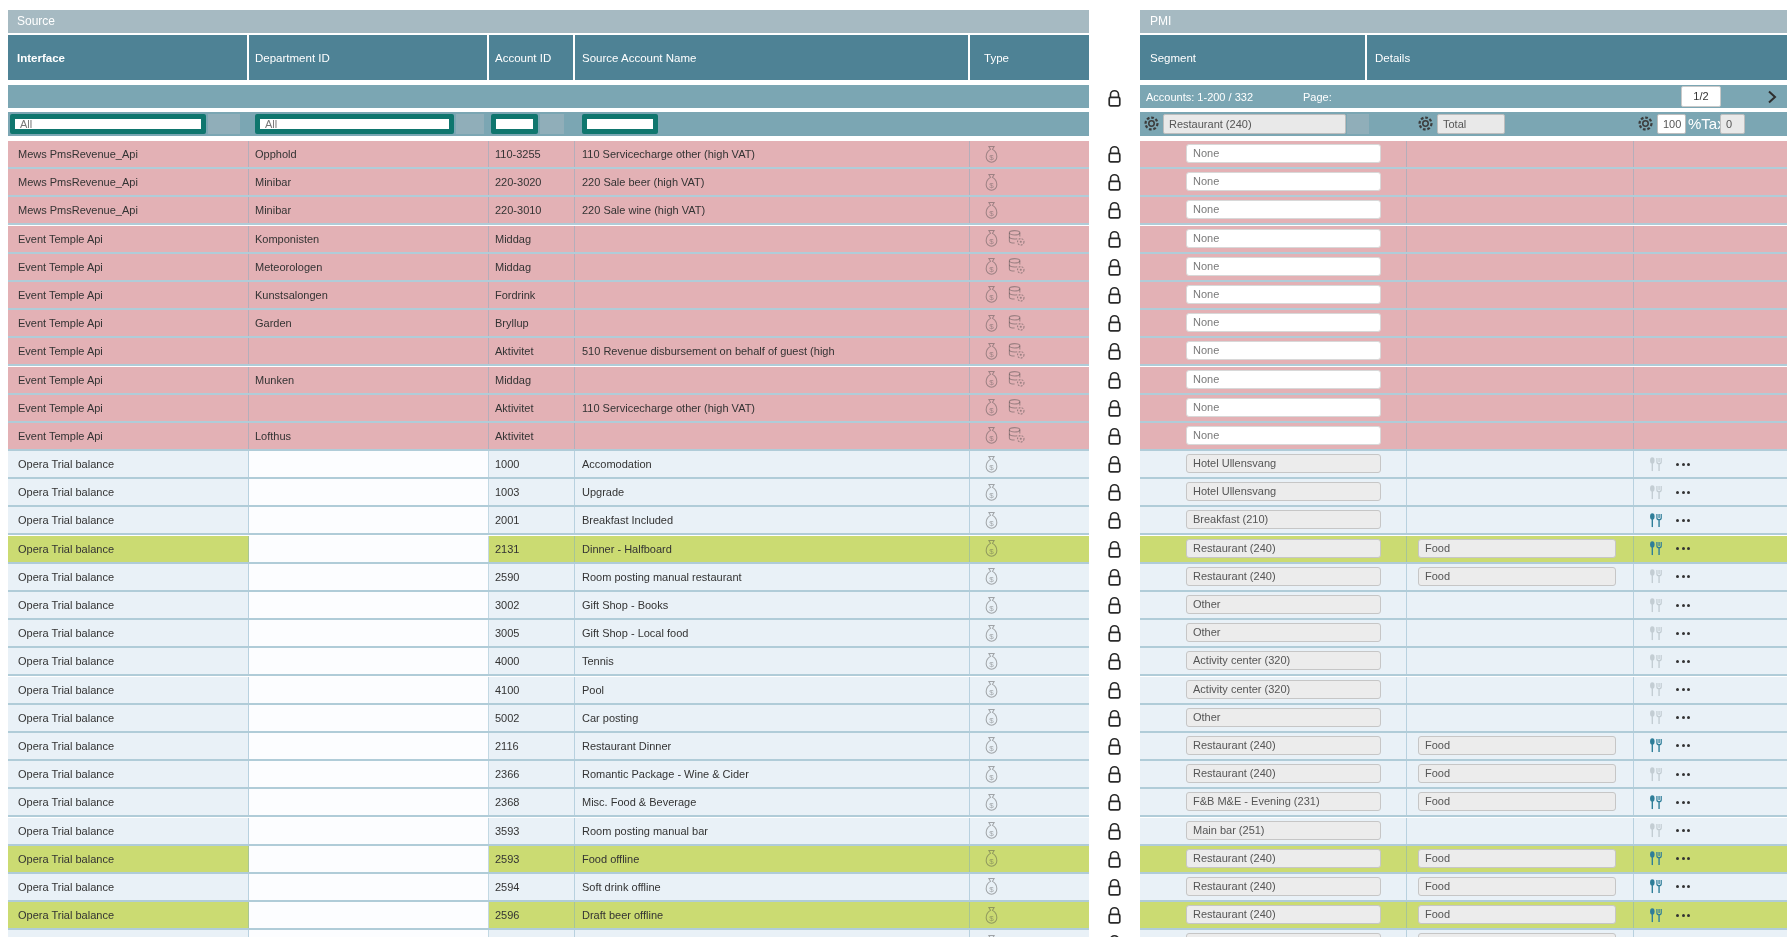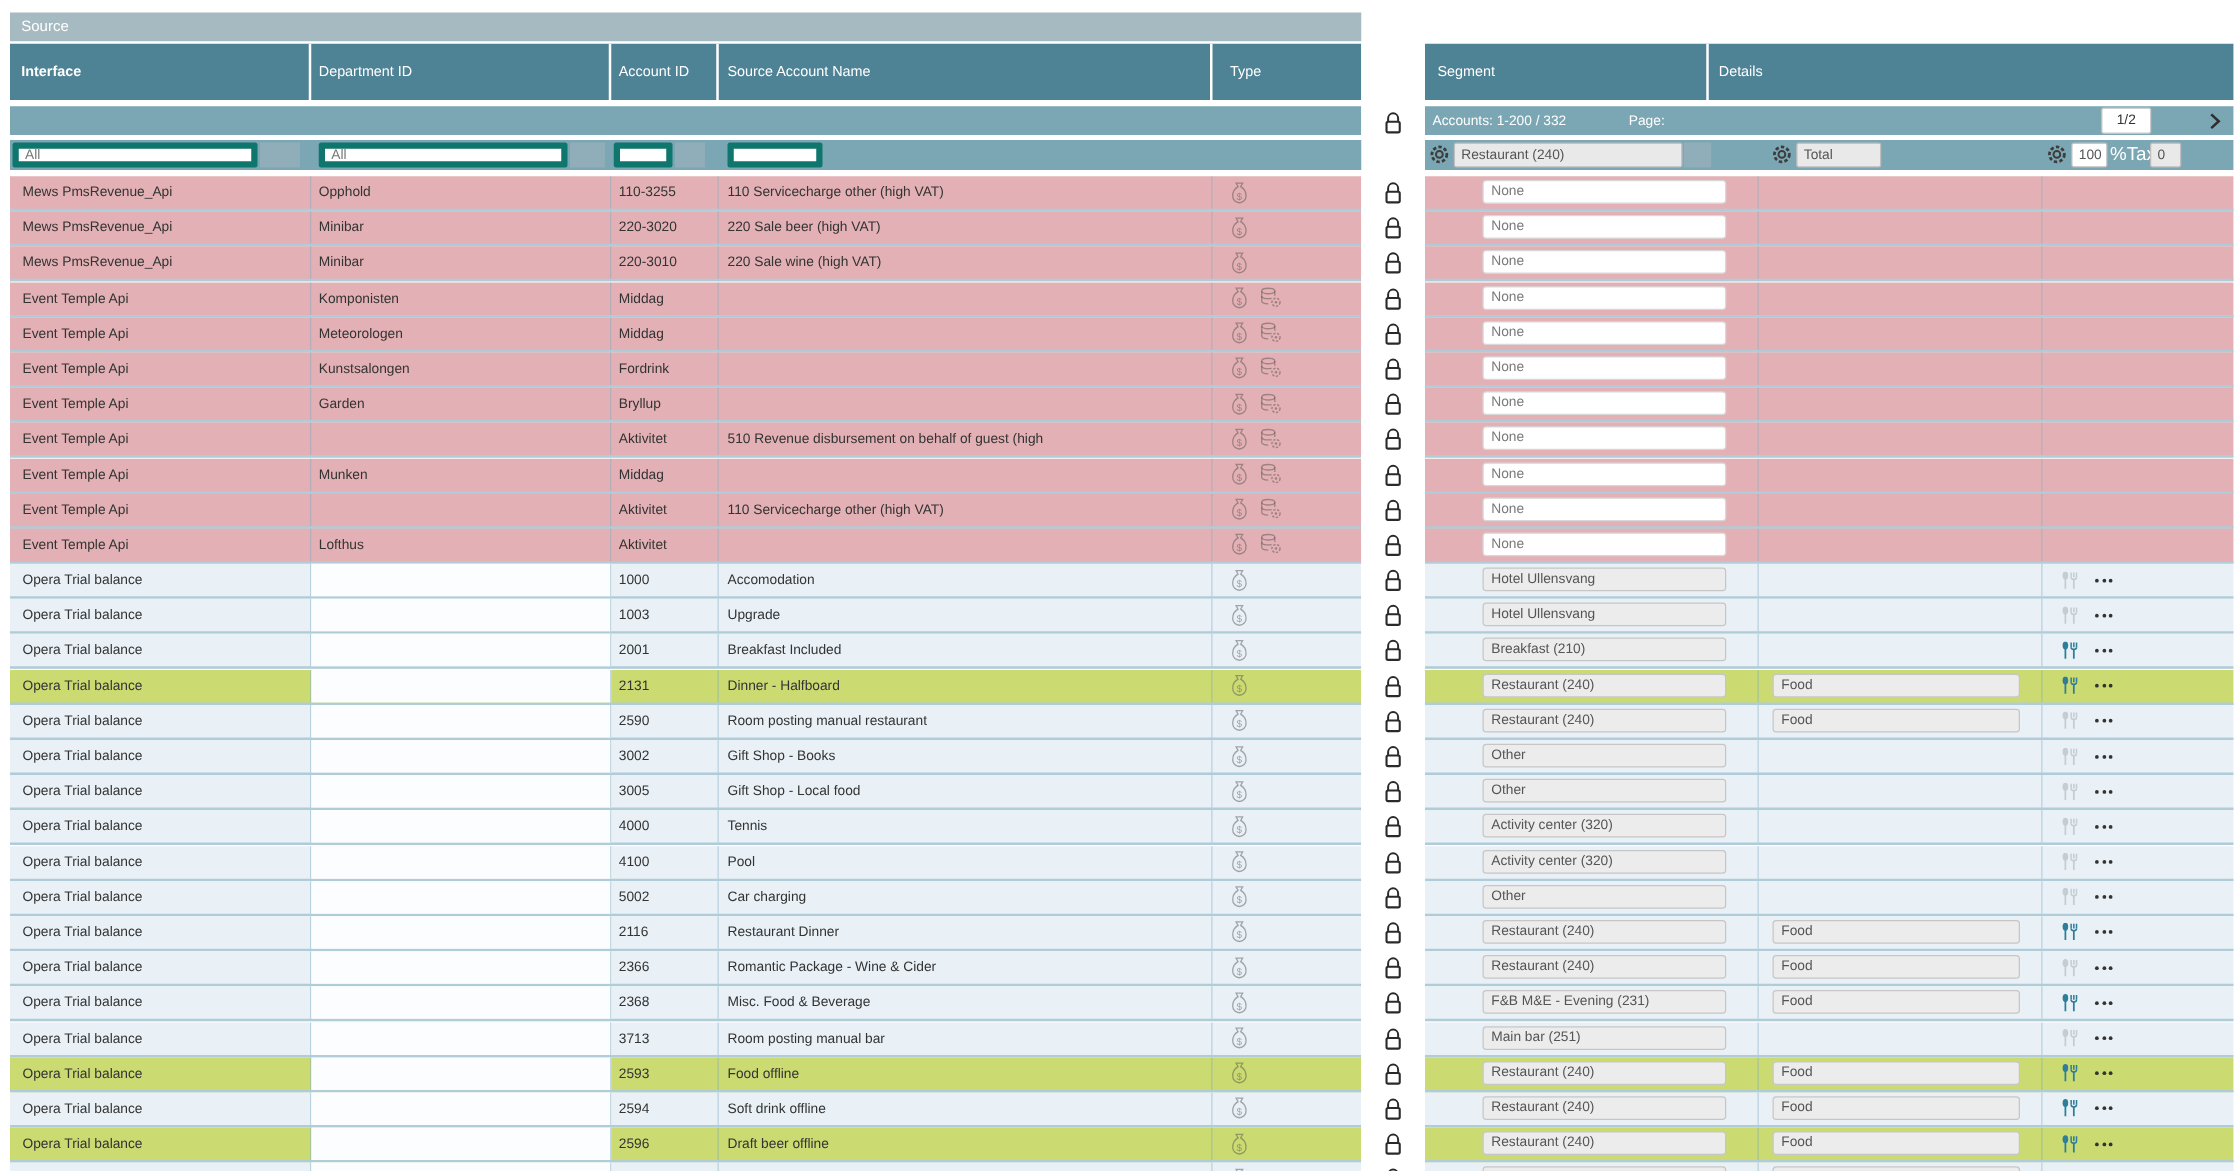--- a/index.html
+++ b/index.html
@@ -123,20 +123,21 @@
       <path d="M2 1.5 8 7l-6 5.5" fill="none" stroke="currentColor" stroke-width="2"></path>
     </symbol>
   </defs>
 </svg>
 
 <div class="canvas">
 
   <div class="band-row section-band">
     <div class="w-src">Source</div>
     <div class="w-gap"></div>
+    <div class="w-pmi">PMI</div>
   </div>
 
   <div class="band-row header-band">
     <div class="w-src">
       <div class="hcell h-iface">Interface</div>
       <div class="hcell h-dept">Department ID</div>
       <div class="hcell h-acct">Account ID</div>
       <div class="hcell h-name">Source Account Name</div>
       <div class="hcell h-type">Type</div>
     </div>
@@ -885,21 +886,21 @@
               <span></span>
             </div>
       </div>
     </div>
   </div>
       <div class="row blue">
     <div class="src-part">
       <div class="cell c-iface">Opera Trial balance</div>
       <div class="cell c-dept white-cell"></div>
       <div class="cell c-acct">5002</div>
-      <div class="cell c-name">Car charging</div>
+      <div class="cell c-name">Car posting</div>
       <div class="cell c-type">
         <svg class="ic-bag" width="15" height="19">
               <use href="#sym-bag"></use>
             </svg>
 
       </div>
     </div>
     <div class="gap-part">
       <svg class="ic-lock" width="15" height="19">
             <use href="#sym-lock"></use>
@@ -1032,21 +1033,21 @@
               <span></span>
               <span></span>
             </div>
       </div>
     </div>
   </div>
       <div class="row blue">
     <div class="src-part">
       <div class="cell c-iface">Opera Trial balance</div>
       <div class="cell c-dept white-cell"></div>
-      <div class="cell c-acct">3713</div>
+      <div class="cell c-acct">3593</div>
       <div class="cell c-name">Room posting manual bar</div>
       <div class="cell c-type">
         <svg class="ic-bag" width="15" height="19">
               <use href="#sym-bag"></use>
             </svg>
 
       </div>
     </div>
     <div class="gap-part">
       <svg class="ic-lock" width="15" height="19">

